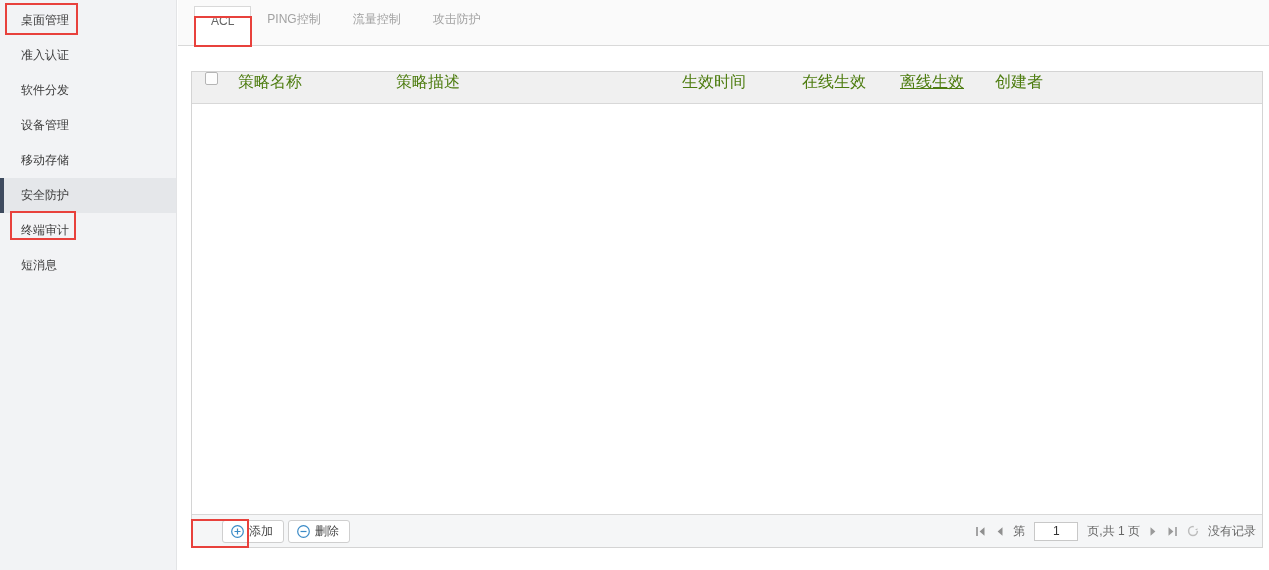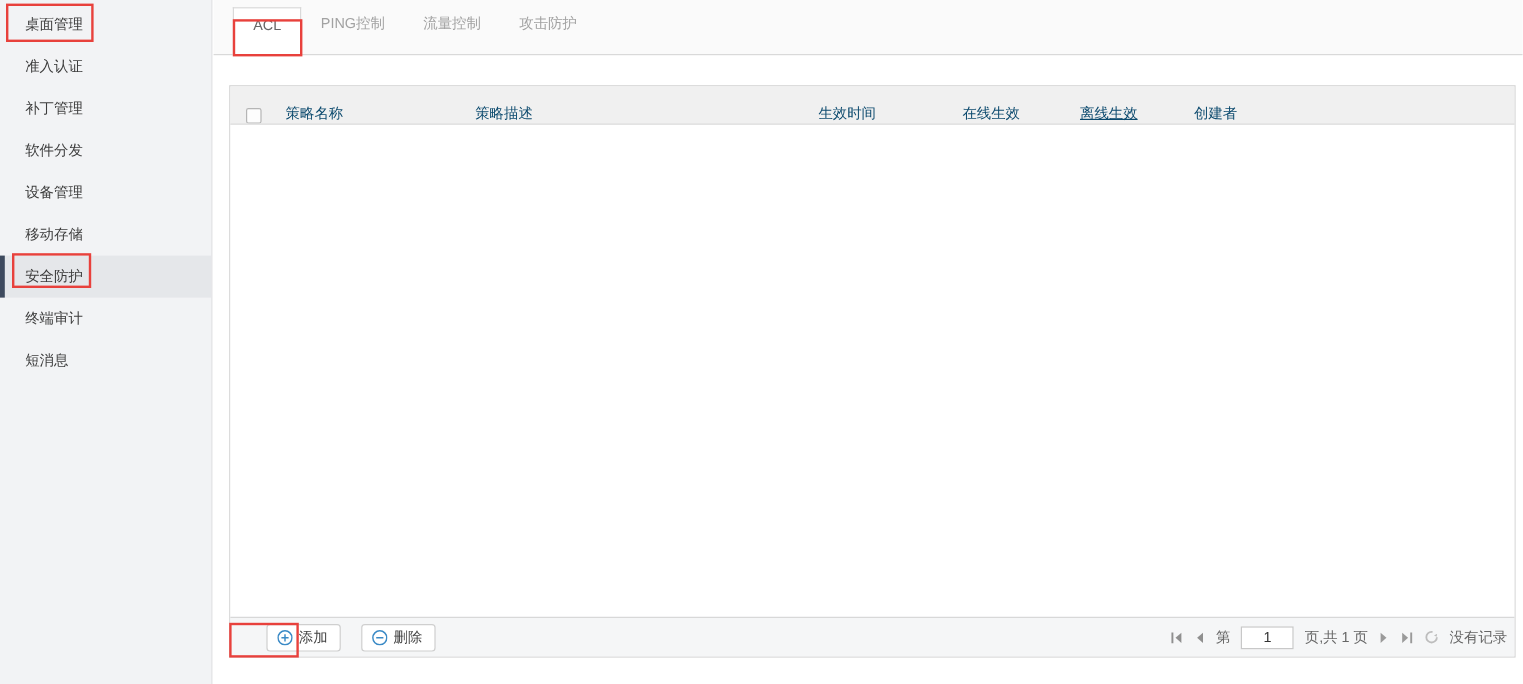--- a/index.html
+++ b/index.html
@@ -36,38 +36,38 @@
     margin-bottom:-1px; color:#666;
   }
 
   
   .grid {
     position:absolute; left:13px; top:71px; width:1072px; height:477px;
     border:1px solid #d4d4d4; background:#fff; display:flex; flex-direction:column;
   }
   .grid-header {
     height:32px; background:#f0f0f0; border-bottom:1px solid #d8d8d8;
-    display:flex; align-items:flex-end; font-size:12px; color:#0c4a6e; flex:0 0 32px;
+    display:flex; align-items:flex-start; font-size:16px; color:#4d7c0f; flex:0 0 32px;
   }
   .gh-cell { padding-left:8px; overflow:hidden; white-space:nowrap; }
   .gh-check { flex:0 0 38px; display:flex; justify-content:center; padding-left:0; }
   .c1 { flex:0 0 158px; } .c2 { flex:0 0 286px; } .c3 { flex:0 0 120px; }
   .c4 { flex:0 0 98px; }  .c5 { flex:0 0 95px;text-decoration:underline; }  .c6 { flex:0 0 70px; }
   .c7 { flex:1 1 auto; }
   .checkbox {
     width:13px; height:13px; background:#fdfdfd; border:1px solid #b5b5b5;
     border-radius:2px; display:inline-block; cursor:pointer;
   }
   .grid-body { flex:1 1 auto; background:#fff; }
 
   .grid-footer {
     flex:0 0 33px; background:#f5f6f7; border-top:1px solid #d8d8d8;
     display:flex; align-items:center; justify-content:space-between; padding:0 6px;
   }
-  .footer-left { display:flex; align-items:center; gap:17px;padding-left:24px; }
+  .footer-left { display:flex; align-items:center; gap:4px;padding-left:24px; }
   .btn {
     height:23px; background:#fff; border:1px solid #cfcfcf; border-radius:3px;
     display:inline-flex; align-items:center; gap:5px; padding:0 10px 0 8px;
     font-size:12px; color:#444; cursor:pointer;
   }
   .circle-icon { width:13px; height:13px; display:inline-block; }
 
   .pager { display:flex; align-items:center; gap:9px; font-size:12px; color:#666; }
   .pg-btn { display:inline-flex; align-items:center; cursor:pointer; }
   .page-input {
@@ -83,21 +83,20 @@
   .anno-4 { left:191px; top:519px; width:58px; height:29px; }
 </style>
 </head>
 <body>
 
 <div class="app">
 
   <div class="sidebar">
     <div class="side-item">桌面管理</div>
     <div class="side-item">准入认证</div>
-    <div class="side-item">补丁管理</div>
     <div class="side-item">软件分发</div>
     <div class="side-item">设备管理</div>
     <div class="side-item">移动存储</div>
     <div class="side-item selected">安全防护</div>
     <div class="side-item">终端审计</div>
     <div class="side-item">短消息</div>
   </div>
 
   <div class="main">
 

